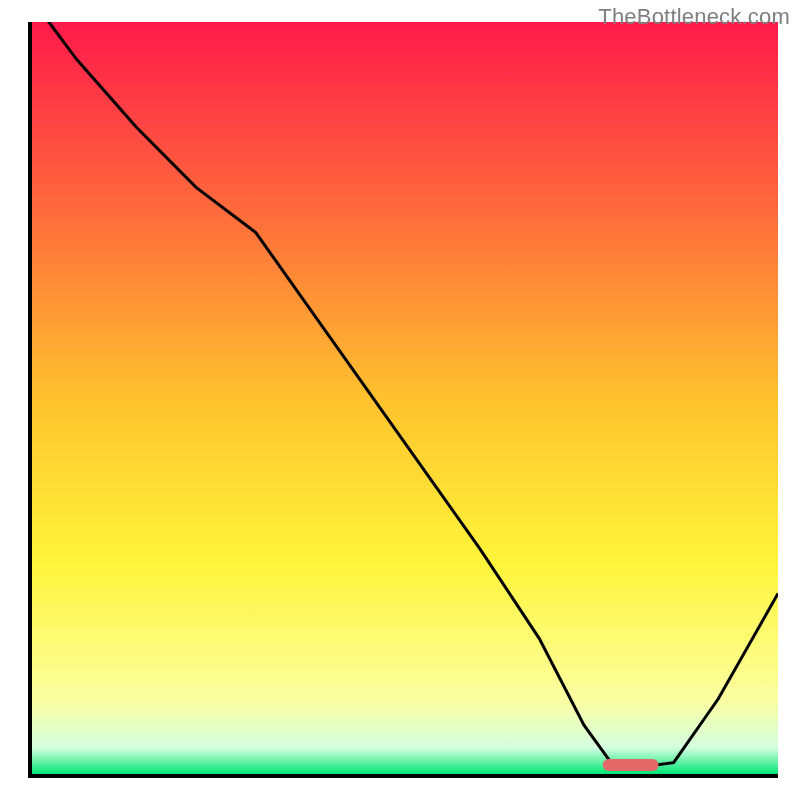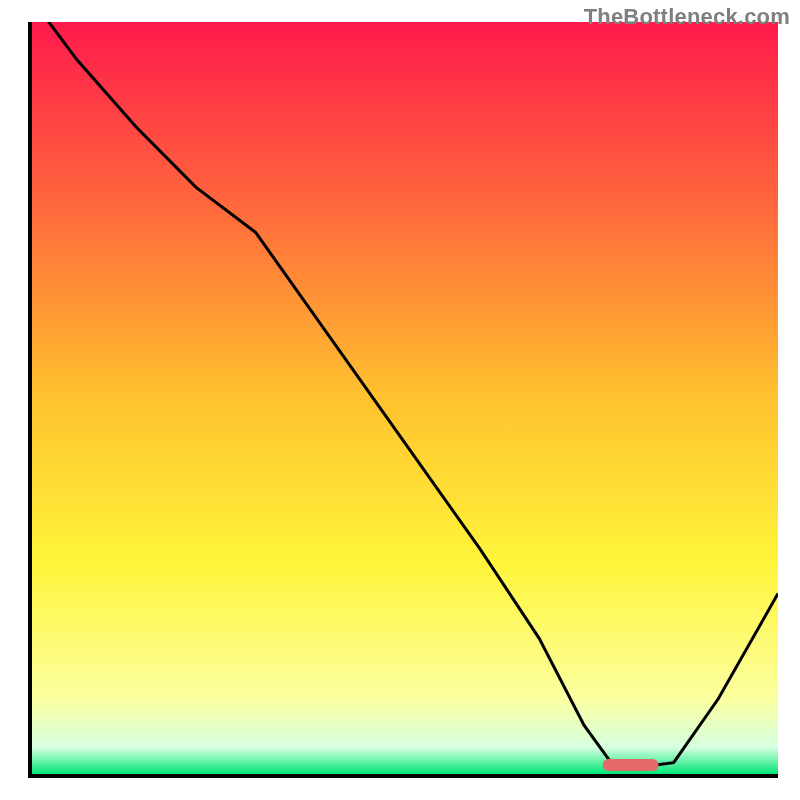--- a/index.html
+++ b/index.html
@@ -1,20 +1,20 @@
 <!DOCTYPE html>
 <html><head>
 <meta charset="utf-8">
 <style>
   html,body{margin:0;padding:0;width:800px;height:800px;overflow:hidden;background:#fff;font-family:Arial,Helvetica,sans-serif}
   .frame{position:absolute;inset:0}
   .axis-left{position:absolute;left:28px;top:22px;width:4px;height:756px;background:#000}
   .axis-bottom{position:absolute;left:28px;bottom:22px;height:4px;width:750px;background:#000}
   .plot{position:absolute;left:32px;top:22px;width:746px;height:752px}
-  .watermark{position:absolute;top:4px;right:10px;font-size:22px;font-weight:700;color:#7f7f7f;letter-spacing:.2px}
+  .watermark{position:absolute;top:4px;right:10px;font-size:22px;font-weight:400;color:#7f7f7f;letter-spacing:.2px}
   svg{display:block}
 </style>
 </head>
 <body>
 
 <div class="frame">
 
   <div class="axis-left"></div>
   <div class="axis-bottom"></div>
 

